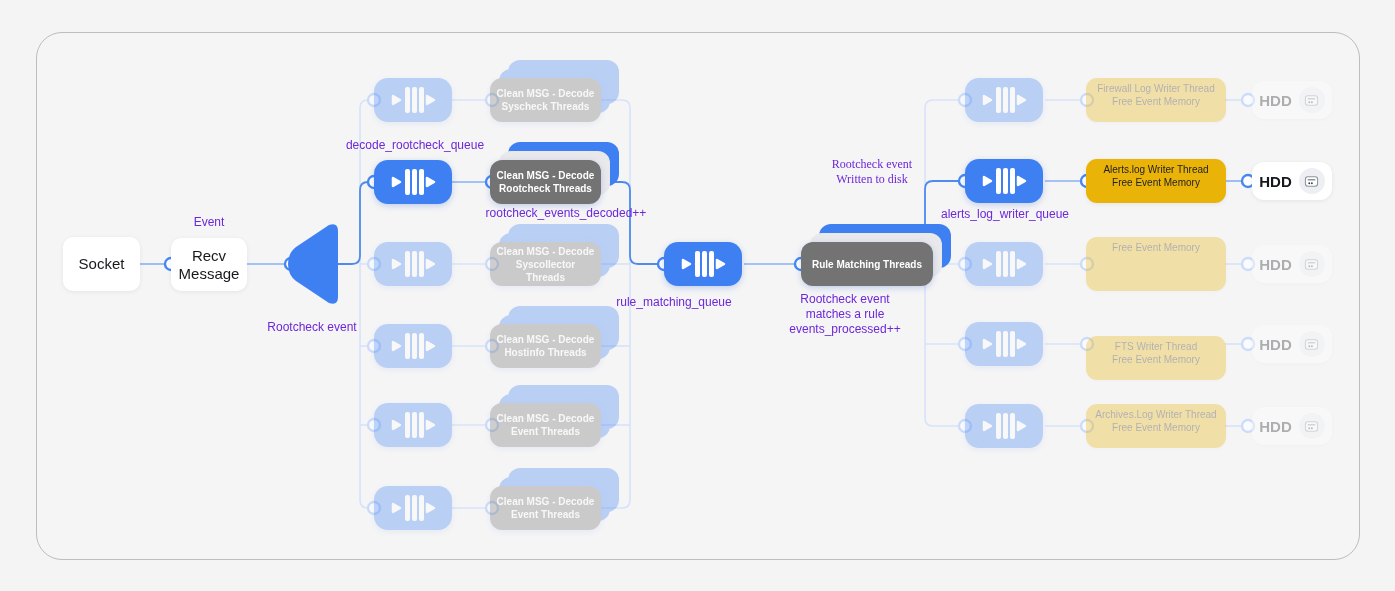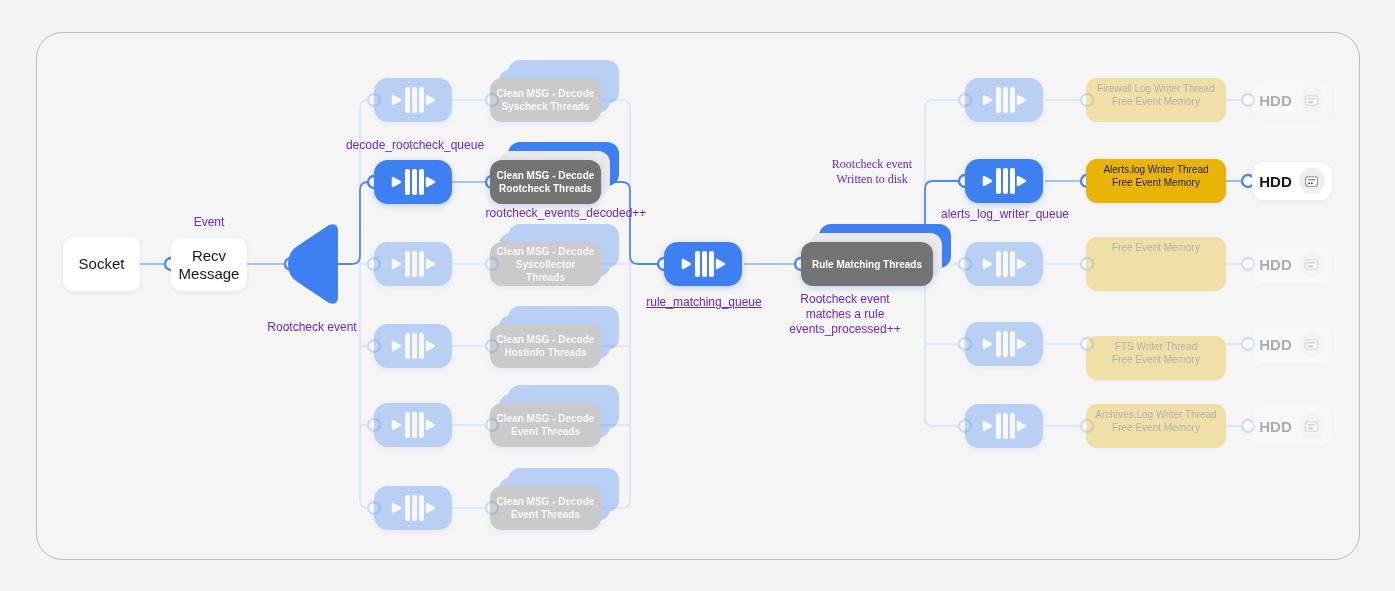--- a/index.html
+++ b/index.html
@@ -281,21 +281,21 @@
 
 <div class="queue" style="left:664px;top:242px;">
   <svg viewBox="0 0 46 26" fill="#fff">
       <path d="M3 9 L10 13 L3 17 Z" stroke="#fff" stroke-width="2.5" stroke-linejoin="round"></path>
       <rect x="15" y="0" width="5" height="26" rx="2"></rect>
       <rect x="22" y="0" width="5" height="26" rx="2"></rect>
       <rect x="29" y="0" width="5" height="26" rx="2"></rect>
       <path d="M37 9 L44 13 L37 17 Z" stroke="#fff" stroke-width="2.5" stroke-linejoin="round"></path>
     </svg>
 </div>
-<div class="lbl" style="left:604px;top:295px;width:200px;text-decoration:underline;">rule_matching_queue</div>
+<div class="lbl" style="left:574px;top:295px;width:200px;">rule_matching_queue</div>
 
 <div class="stack rm-stack" style="left:801px;top:242px;padding-left:44px;">
   <div class="layer l-back"></div>
     <div class="layer l-mid"></div>
   <div class="layer l-front">Rule Matching Threads</div>
 </div>
 <div class="lbl" style="left:779px;top:292px;width:132px;">Rootcheck event matches a rule events_processed++</div>
 
 <div class="lbl" style="left:816px;top:157px;width:112px;font-family:Liberation Serif, serif;">Rootcheck event Written to disk</div>
 

